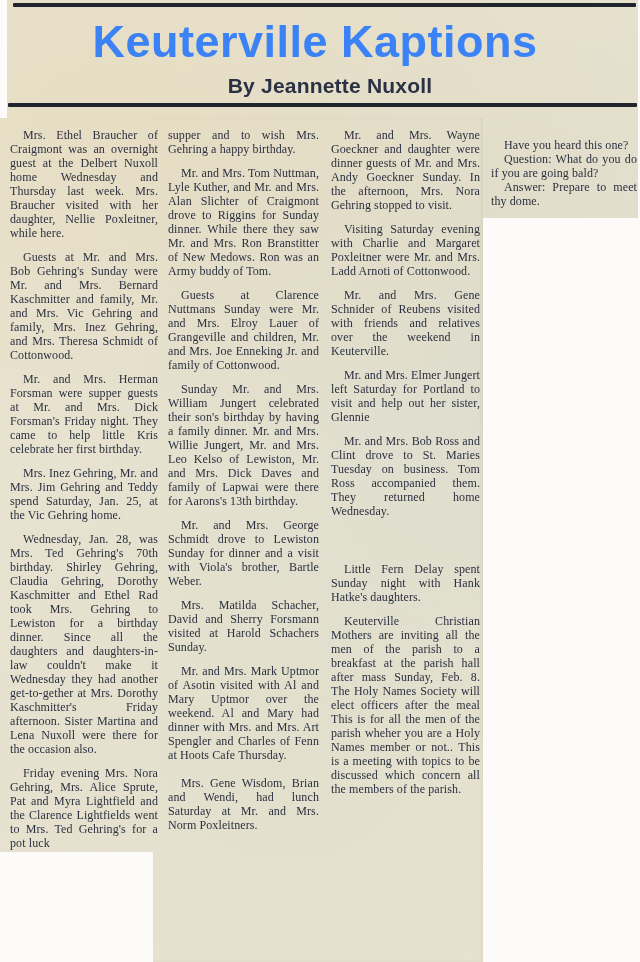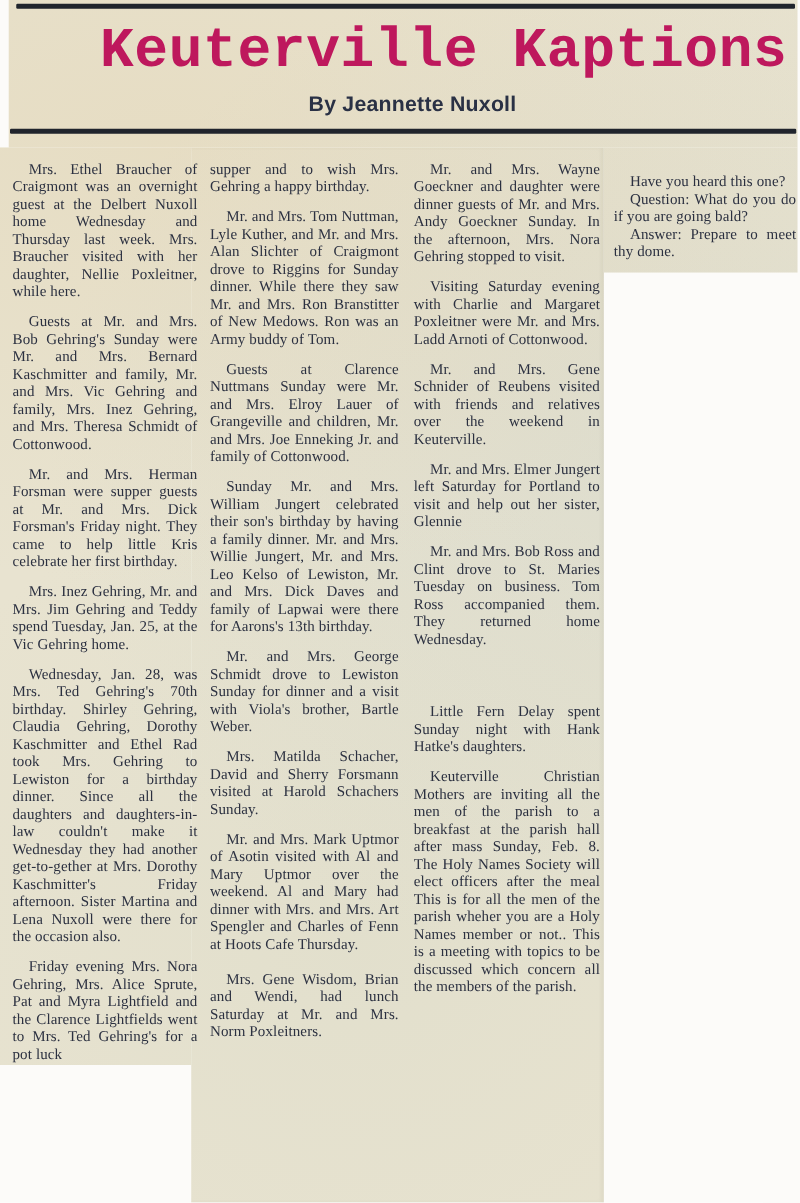--- a/index.html
+++ b/index.html
@@ -28,30 +28,30 @@
   #patch-mid    { left:153px; top:118px; width:330px; height:844px;
                   box-shadow: inset -2px 0 3px rgba(60,60,50,0.06); }
   #patch-right  { left:483px; top:118px; width:155px; height:100px; }
 
   .rule { position:absolute; background:#20242c; height:4px; border-radius:1px; }
   #rule-top { left:13px; top:3px;   width:623px; }
   #rule-mid { left:8px;  top:103px; width:629px; }
 
   .masthead-title {
     position:absolute; left:0; right:10px; top:16px;
-    text-align:right;
-    font-family:Liberation Mono, monospace;
+    text-align:center;
+    font-family:Liberation Sans, sans-serif;
     font-weight:700; font-size:45px; letter-spacing:0.5px;
-    color:#be185d;
+    color:#3b82f6;
   }
   .masthead-byline {
     position:absolute; left:20px; right:0; top:74px;
     text-align:center;
     font-family:"Liberation Sans","DejaVu Sans",sans-serif;
-    font-weight:700; font-size:17px; letter-spacing:0.2px;
+    font-weight:700; font-size:21px; letter-spacing:0.2px;
     color:#2a3145;
   }
 
   .col { position:absolute; }
   #col1 { left:10px;  top:128px; width:148px; }
   #col2 { left:168px; top:128px; width:151px; }
   #col3 { left:331px; top:128px; width:149px; }
   #col4 { left:491px; top:138px; width:146px; }
 
   .col p {
@@ -80,21 +80,21 @@
 
   <div class="rule" id="rule-top"></div>
   <div class="masthead-title">Keuterville Kaptions</div>
   <div class="masthead-byline">By Jeannette Nuxoll</div>
   <div class="rule" id="rule-mid"></div>
 
   <div class="col" id="col1">
     <p>Mrs. Ethel Braucher of Craigmont was an overnight guest at the Delbert Nuxoll home Wednesday and Thursday last week. Mrs. Braucher visited with her daughter, Nellie Poxleitner, while here.</p>
     <p>Guests at Mr. and Mrs. Bob Gehring's Sunday were Mr. and Mrs. Bernard Kaschmitter and family, Mr. and Mrs. Vic Gehring and family, Mrs. Inez Gehring, and Mrs. Theresa Schmidt of Cottonwood.</p>
     <p>Mr. and Mrs. Herman Forsman were supper guests at Mr. and Mrs. Dick Forsman's Friday night. They came to help little Kris celebrate her first birthday.</p>
-    <p>Mrs. Inez Gehring, Mr. and Mrs. Jim Gehring and Teddy spend Tuesday, Jan. 25, at the Vic Gehring home.</p>
+    <p>Mrs. Inez Gehring, Mr. and Mrs. Jim Gehring and Teddy spend Saturday, Jan. 25, at the Vic Gehring home.</p>
     <p>Wednesday, Jan. 28, was Mrs. Ted Gehring's 70th birthday. Shirley Gehring, Claudia Gehring, Dorothy Kaschmitter and Ethel Rad took Mrs. Gehring to Lewiston for a birthday dinner. Since all the daughters and daughters-in-law couldn't make it Wednesday they had another get-to-gether at Mrs. Dorothy Kaschmitter's Friday afternoon. Sister Martina and Lena Nuxoll were there for the occasion also.</p>
     <p>Friday evening Mrs. Nora Gehring, Mrs. Alice Sprute, Pat and Myra Lightfield and the Clarence Lightfields went to Mrs. Ted Gehring's for a pot luck</p>
   </div>
 
   <div class="col" id="col2">
     <p class="no-indent">supper and to wish Mrs. Gehring a happy birthday.</p>
     <p>Mr. and Mrs. Tom Nuttman, Lyle Kuther, and Mr. and Mrs. Alan Slichter of Craigmont drove to Riggins for Sunday dinner.  While there they saw Mr. and Mrs. Ron Branstitter of New Medows.  Ron was an Army buddy of Tom.</p>
     <p>Guests at Clarence Nuttmans Sunday were Mr. and Mrs. Elroy Lauer of Grangeville and children, Mr. and Mrs. Joe Enneking Jr. and family of Cottonwood.</p>
     <p>Sunday Mr. and Mrs. William Jungert celebrated their son's birthday by having a family dinner.  Mr. and Mrs. Willie Jungert, Mr. and Mrs. Leo Kelso of Lewiston, Mr. and Mrs. Dick Daves and family of Lapwai were there for Aarons's 13th birthday.</p>
     <p>Mr. and Mrs. George Schmidt drove to Lewiston Sunday for dinner and a visit with Viola's brother, Bartle Weber.</p>

